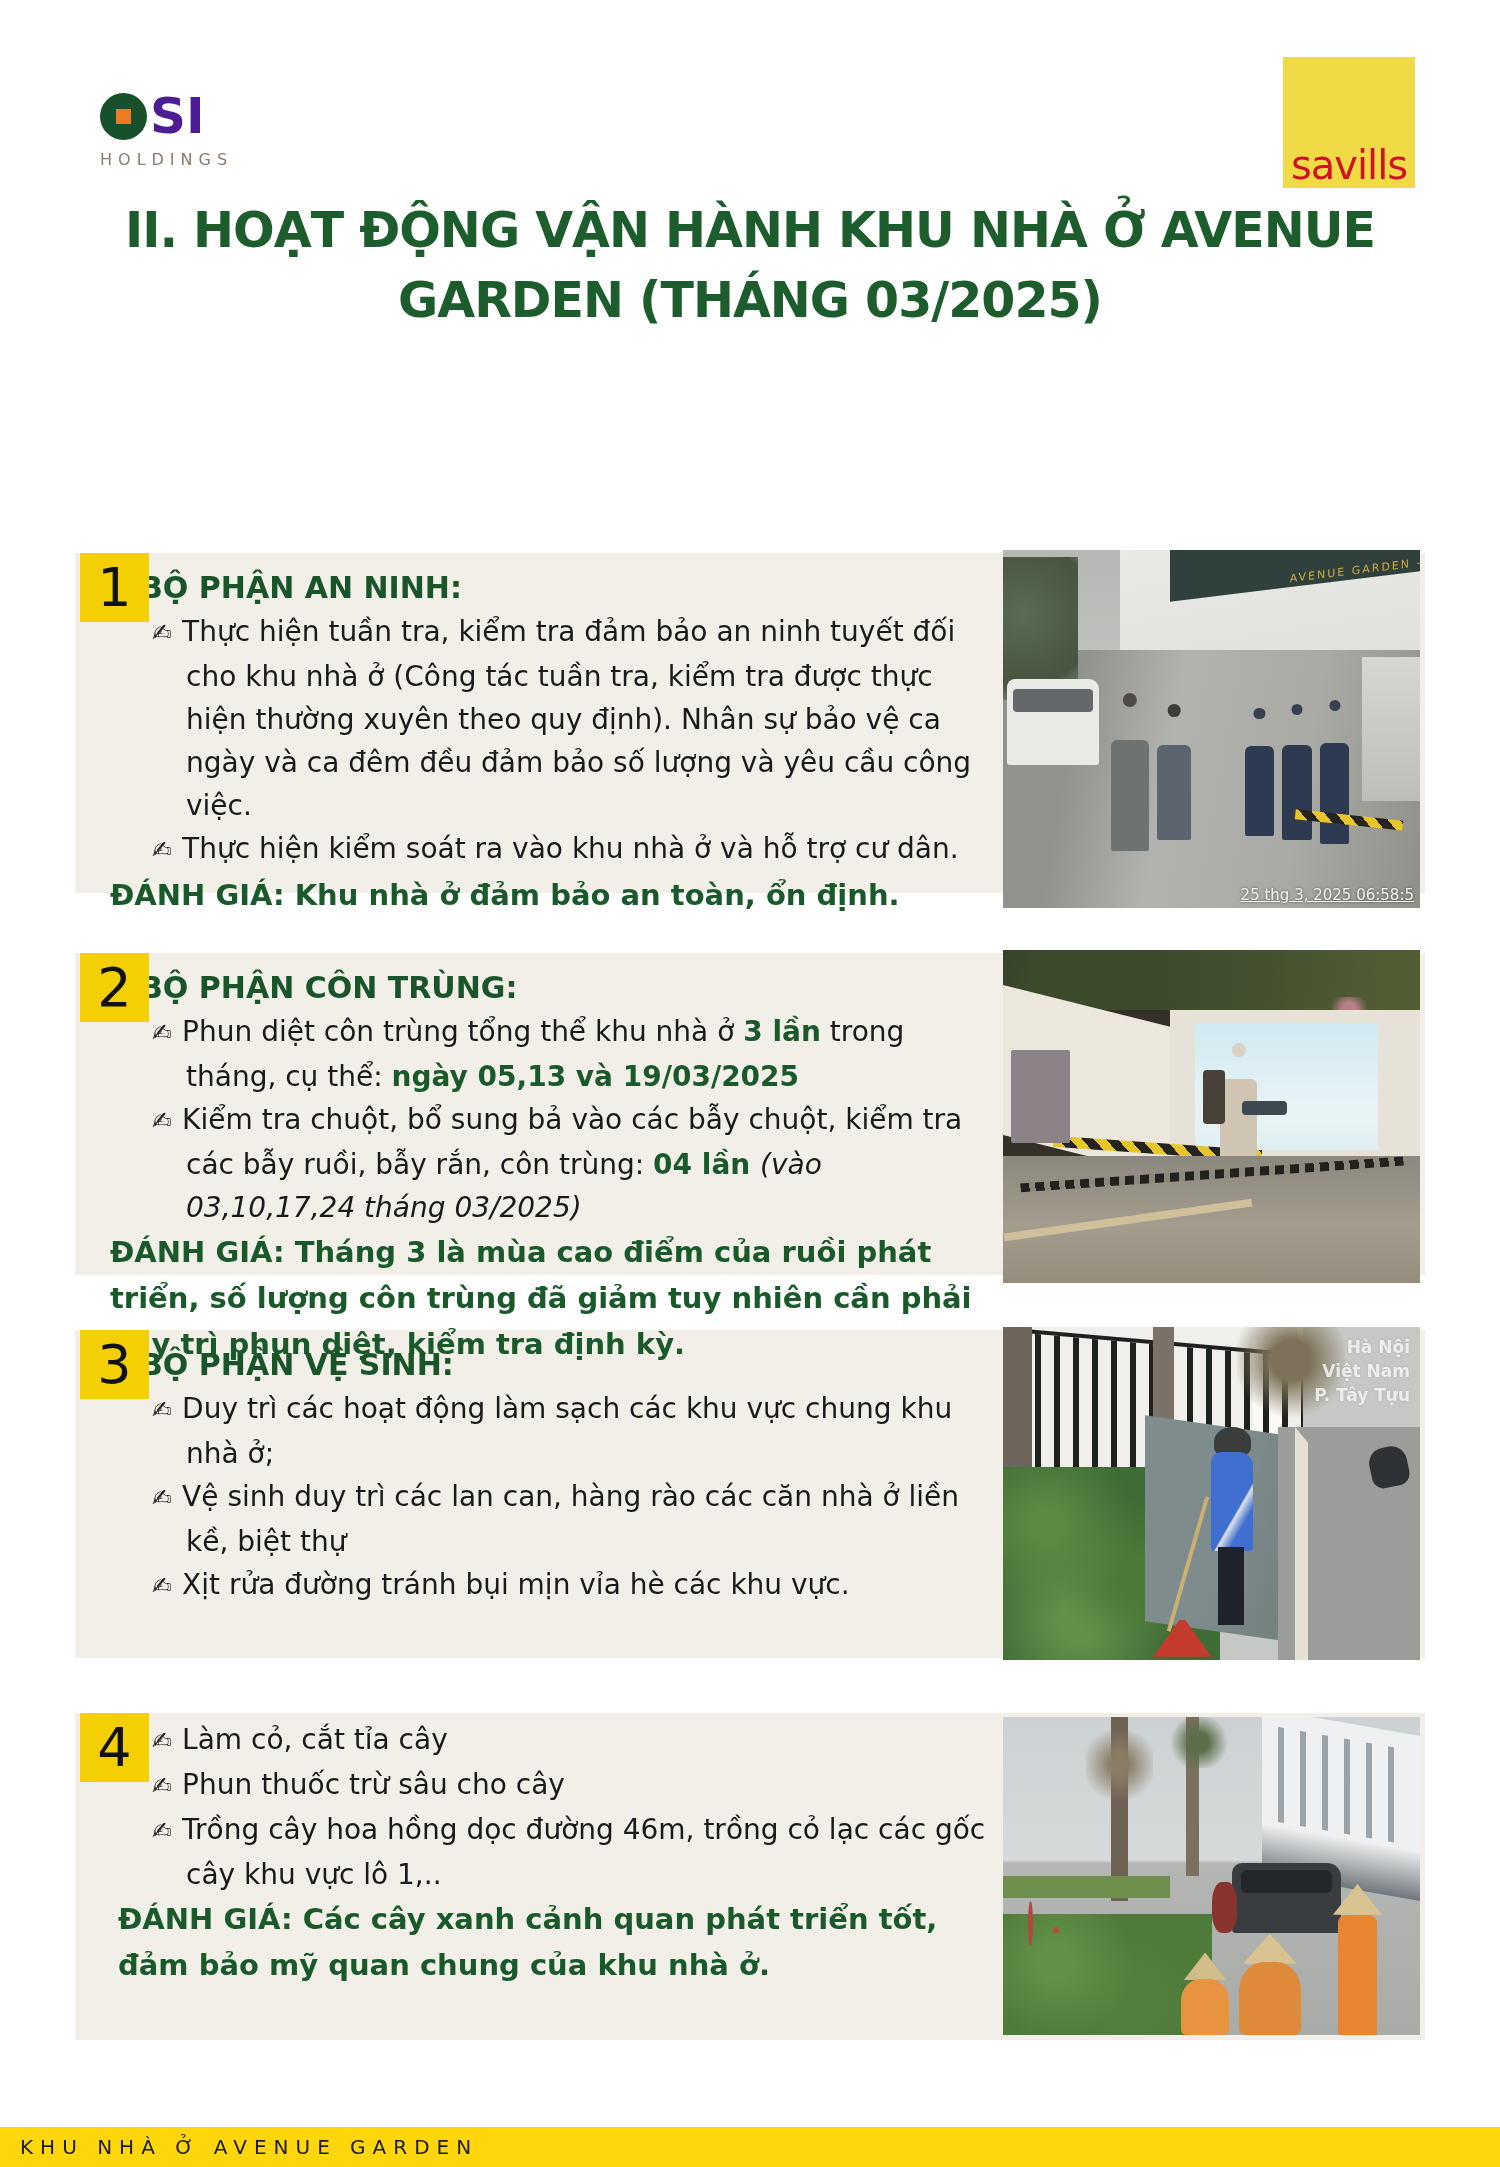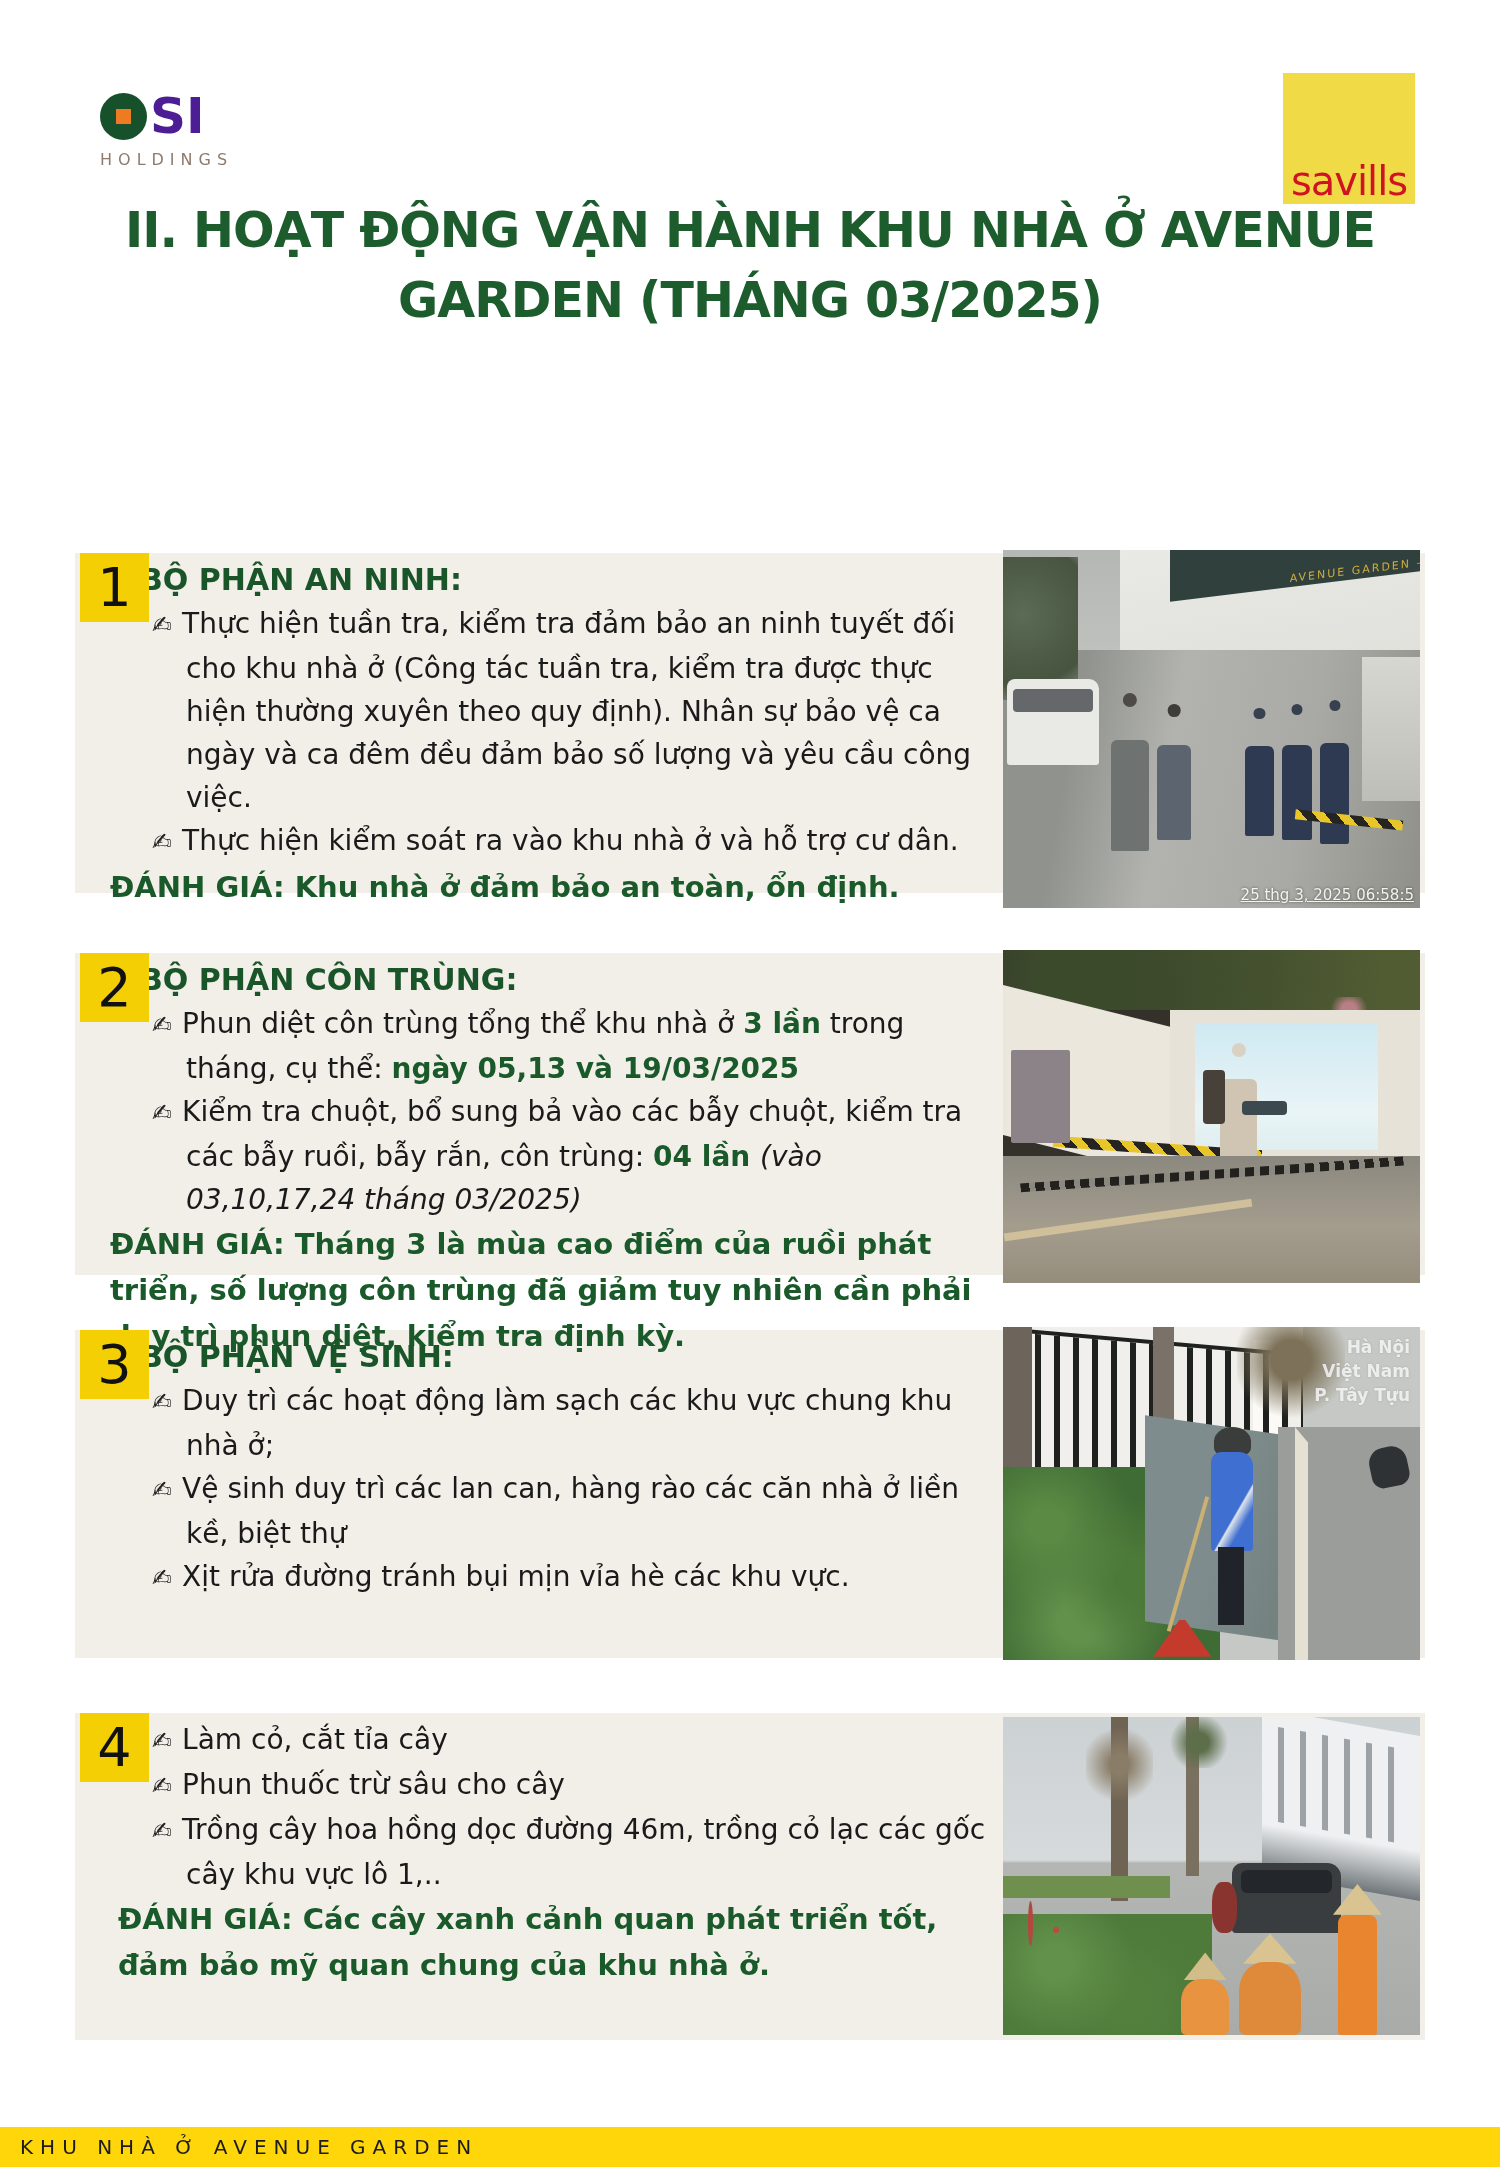--- a/index.html
+++ b/index.html
@@ -8,31 +8,31 @@
     font-family:"DejaVu Sans","Liberation Sans",sans-serif;color:#1a1a1a;
     overflow:hidden;
   }
   
   .osi-logo{position:absolute;left:100px;top:90px;width:160px;height:80px;}
   .osi-row{display:flex;align-items:center;height:52px;}
   .osi-circle{width:47px;height:47px;border-radius:50%;background:#17512c;position:relative;}
   .osi-square{position:absolute;left:16px;top:16px;width:15px;height:15px;background:#f07a22;}
   .osi-si{font-size:50px;font-weight:bold;color:#4c1d95;letter-spacing:0px;margin-left:3px;line-height:47px;}
   .osi-holdings{font-size:16px;letter-spacing:6px;color:#8d7b6d;margin-top:8px;}
-  .savills-box{position:absolute;left:1283px;top:57px;width:132px;height:131px;background:#f0da45;display:flex;align-items:flex-end;justify-content:center;margin-top:16px;}
+  .savills-box{position:absolute;left:1283px;top:57px;width:132px;height:131px;background:#f0da45;display:flex;align-items:flex-end;justify-content:center;}
   .savills-text{color:#d01323;font-size:40px;line-height:46px;letter-spacing:-1px;}
   
   .page-title{position:absolute;left:75px;top:196px;width:1350px;text-align:center;
     color:#1d5c2c;font-weight:bold;font-size:49px;line-height:70px;letter-spacing:-1px;}
   
   .panel{position:absolute;left:75px;width:1350px;background:#f2efe9;}
   .numbox{position:absolute;left:80px;width:69px;height:69px;background:#f3cf04;
     text-align:center;font-size:54px;line-height:70px;color:#111;z-index:3;}
   .sec-text{position:absolute;left:108px;width:885px;z-index:2;}
-  .sec-heading{margin:0 0 0 32px;font-size:30px;font-weight:bold;color:#1a552a;line-height:44px;}
+  .sec-heading{margin:8px 0 0 32px;font-size:30px;font-weight:bold;color:#1a552a;line-height:44px;}
   .bullet{padding-left:78px;text-indent:-34px;font-size:28px;line-height:43px;margin:0;}
   .bullet .pen{font-size:24px;margin-right:10px;color:#222;}
   .bg{color:#1a5a2a;font-weight:bold;}
   .it{font-style:italic;}
   .eval{margin:0 0 0 2px;font-size:29px;font-weight:bold;color:#1a5a2a;line-height:46px;}
   
   .photo{position:absolute;left:1003px;width:417px;overflow:hidden;z-index:4;background:#b9bcb8;}
   .abs{position:absolute;}
   .ts{position:absolute;right:6px;bottom:4px;color:#f2f2ee;font-size:15px;text-shadow:0 0 3px rgba(0,0,0,.55);text-decoration:underline;}
   .wm{position:absolute;right:10px;top:8px;text-align:right;color:rgba(255,255,255,.78);font-size:17px;font-weight:bold;line-height:24px;text-shadow:0 0 2px rgba(120,120,120,.4);}

